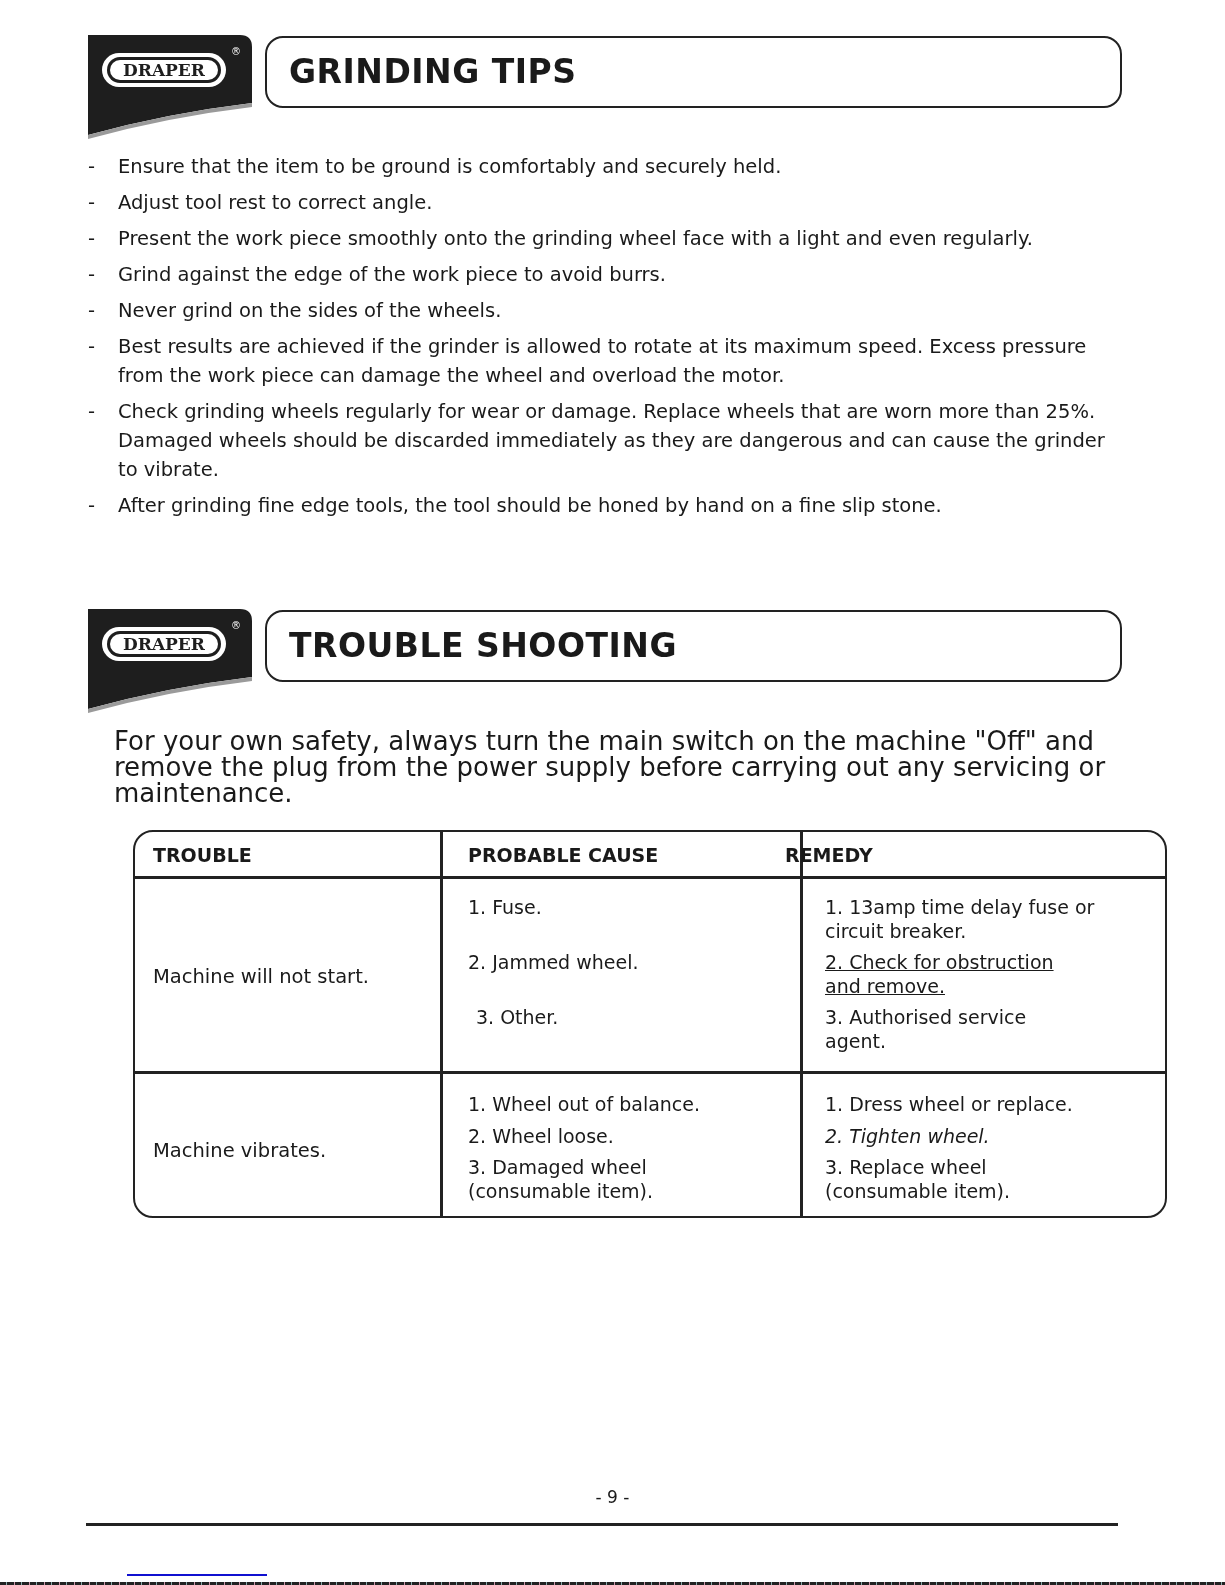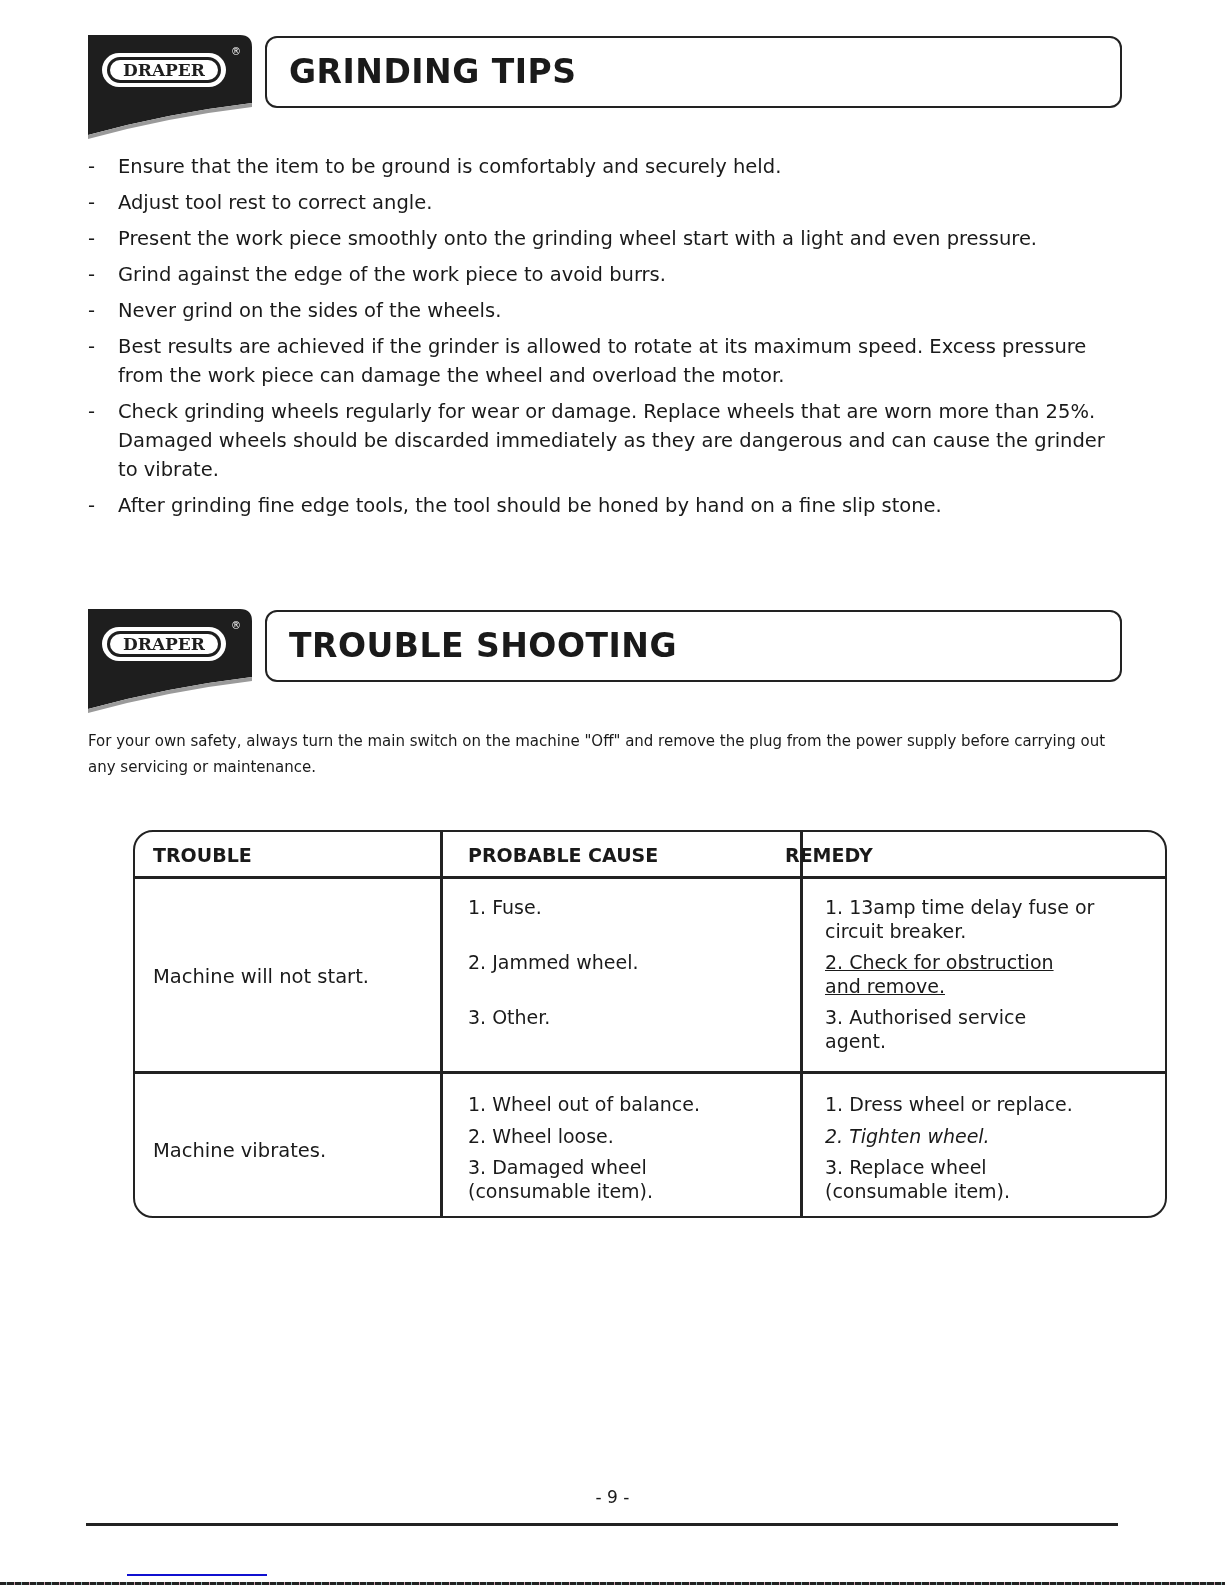--- a/index.html
+++ b/index.html
@@ -4,35 +4,35 @@
 <style>
   * { box-sizing: border-box; margin: 0; padding: 0; }
   html, body { width: 1225px; height: 1585px; background: #ffffff; overflow: hidden; }
   body { position: relative; font-family: "DejaVu Sans", sans-serif; color: #1a1a1a; }
 
   .section-header { position: absolute; left: 88px; width: 1044px; height: 110px; }
   .logo-block { position: absolute; left: 0; top: 0; width: 168px; height: 108px; }
   .logo-block svg { display: block; }
   .title-box {
     position: absolute; left: 177px; top: 1px; width: 857px; height: 72px;
-    border: 2.5px solid #222; border-radius: 12px; background: #fff;
+    border: 2.5px solid #222; border-radius: 18px; background: #fff;
   }
   .title-text {
     position: absolute; left: 22px; top: 14px;
     font-family: "DejaVu Sans", sans-serif; font-weight: bold;
     font-size: 33px; letter-spacing: 0.5px; color: #1a1a1a;
   }
 
   .tips { position: absolute; left: 88px; top: 152px; width: 1040px; list-style: none; }
   .tip { position: relative; padding-left: 30px; font-size: 19.5px; line-height: 29px; margin-bottom: 7px; color: #1a1a1a; }
   .tip-dash { position: absolute; left: 0; top: 0; }
 
   .warning { position: absolute; left: 88px; top: 728px; width: 1040px; }
   .warning-title { font-weight: bold; font-size: 19.5px; line-height: 26px; }
-  .warning-body { font-size: 15px; line-height: 26px; }
+  .warning-body { font-size: 26px; line-height: 26px; margin-left: 26px; }
 
   .table-wrap {
     position: absolute; left: 86px; top: 830px; width: 1034px; height: 388px;
     border: 2.5px solid #222; border-radius: 20px; overflow: hidden; margin-left: 47px;
   }
   .tcol-line { position: absolute; top: 0; bottom: 0; width: 2.5px; background: #222; }
   .trow-line { position: absolute; left: 0; right: 0; height: 2.5px; background: #222; }
   .th { position: absolute; top: 12px; font-weight: bold; font-size: 19px; }
   .cell-text { position: absolute; font-size: 19px; line-height: 24px; }
   .trouble-text { font-size: 19.5px; }
@@ -59,21 +59,21 @@
     </svg>
   </div>
   <div class="title-box">
     <div class="title-text">GRINDING TIPS</div>
   </div>
 </div>
 
 <ul class="tips">
   <li class="tip"><span class="tip-dash">-</span><span>Ensure that the item to be ground is comfortably and securely held.</span></li>
   <li class="tip"><span class="tip-dash">-</span><span>Adjust tool rest to correct angle.</span></li>
-  <li class="tip"><span class="tip-dash">-</span><span>Present the work piece smoothly onto the grinding wheel start with a light and even pressure.</span></li>
+  <li class="tip"><span class="tip-dash">-</span><span>Present the work piece smoothly onto the grinding wheel face with a light and even regularly.</span></li>
   <li class="tip"><span class="tip-dash">-</span><span>Grind against the edge of the work piece to avoid burrs.</span></li>
   <li class="tip"><span class="tip-dash">-</span><span>Never grind on the sides of the wheels.</span></li>
   <li class="tip"><span class="tip-dash">-</span><span>Best results are achieved if the grinder is allowed to rotate at its maximum speed. Excess pressure from the work piece can damage the wheel and overload the motor.</span></li>
   <li class="tip"><span class="tip-dash">-</span><span>Check grinding wheels regularly for wear or damage. Replace wheels that are worn more than 25%. Damaged wheels should be discarded immediately as they are dangerous and can cause the grinder to vibrate.</span></li>
   <li class="tip"><span class="tip-dash">-</span><span>After grinding fine edge tools, the tool should be honed by hand on a fine slip stone.</span></li>
 </ul>
 
 <div class="section-header" style="top:609px;">
   <div class="logo-block">
     <svg width="168" height="108" viewBox="0 0 168 108">
@@ -102,21 +102,21 @@
   <div class="trow-line" style="top:239px;"></div>
 
   <div class="th" style="left:18px;">TROUBLE</div>
   <div class="th" style="left:333px;">PROBABLE CAUSE</div>
   <div class="th" style="left:650px;">REMEDY</div>
 
   <div>
     <div class="cell-text trouble-text" style="left:18px; top:133px;">Machine will not start.</div>
     <div class="cell-text" style="left:333px; top:63px;">1. Fuse.</div>
     <div class="cell-text" style="left:333px; top:118px;">2. Jammed wheel.</div>
-    <div class="cell-text" style="left:333px; top:173px;">3. Other.</div>
+    <div class="cell-text" style="left:341px; top:173px;">3. Other.</div>
     <div class="cell-text" style="left:690px; top:63px; width:310px;">1. 13amp time delay fuse or circuit breaker.</div>
     <div class="cell-text" style="left:690px; top:118px; width:270px;text-decoration:underline;">2.  Check for obstruction and remove.</div>
     <div class="cell-text" style="left:690px; top:173px; width:250px;">3.  Authorised service agent.</div>
   </div>
 
   <div>
     <div class="cell-text trouble-text" style="left:18px; top:307px;">Machine vibrates.</div>
     <div class="cell-text" style="left:333px; top:260px;">1. Wheel out of balance.</div>
     <div class="cell-text" style="left:333px; top:292px;">2. Wheel loose.</div>
     <div class="cell-text" style="left:333px; top:323px; width:240px; padding-left:0;">3. Damaged wheel (consumable item).</div>

